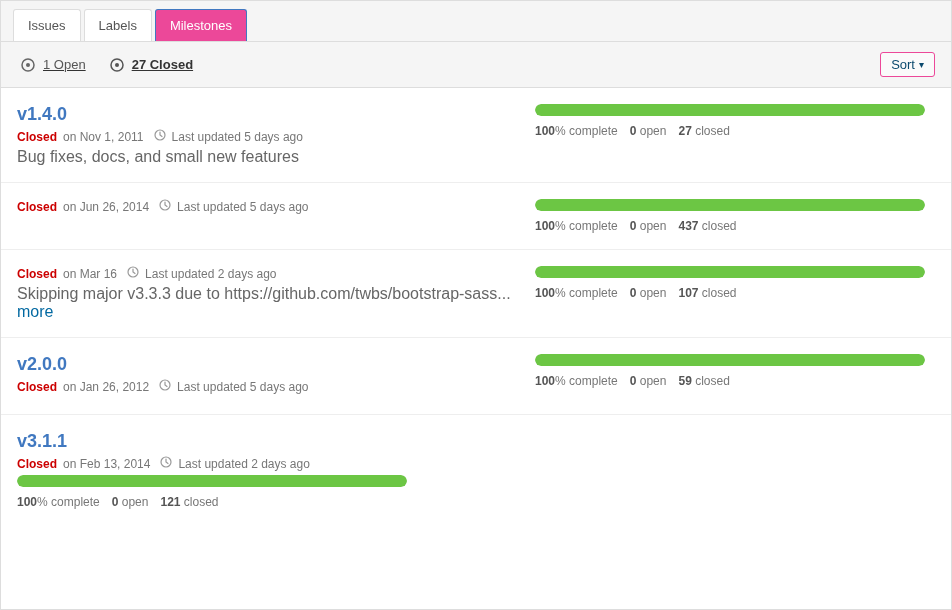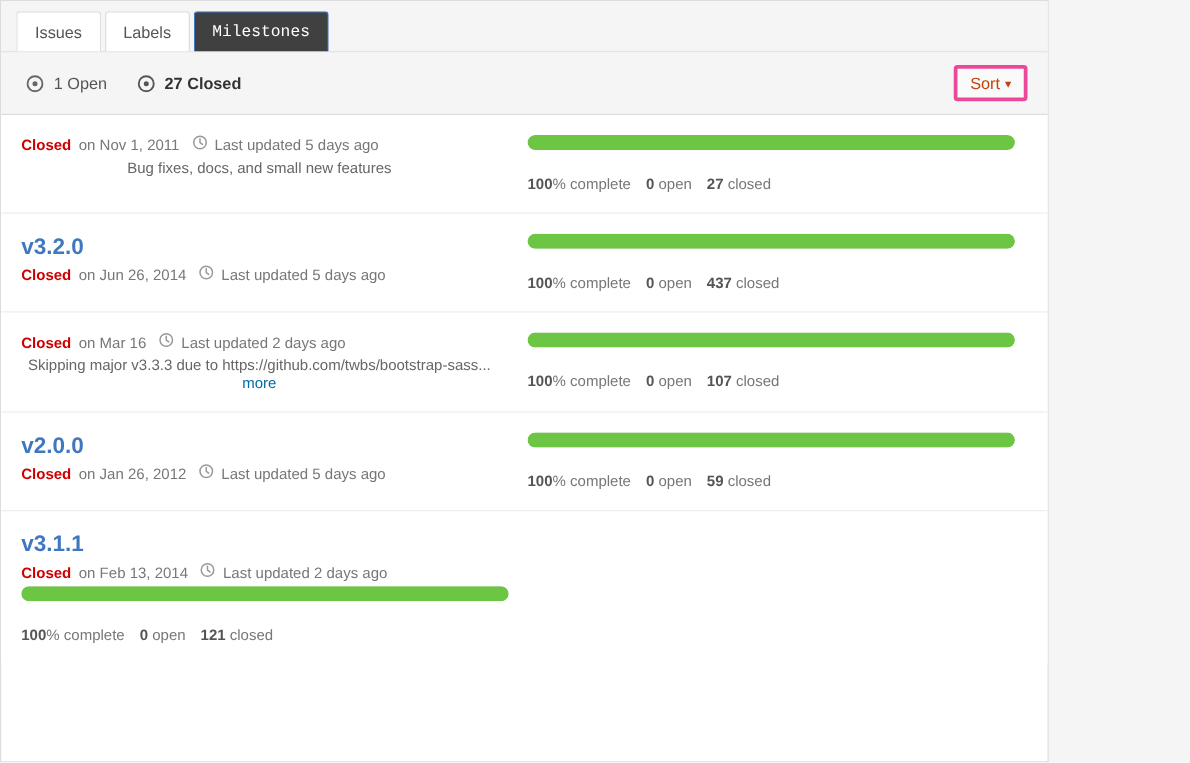--- a/index.html
+++ b/index.html
@@ -3,21 +3,21 @@
   <meta charset="utf-8">
   <style>
     * { box-sizing: border-box; margin: 0; padding: 0; }
     body {
       font-family: -apple-system, BlinkMacSystemFont, "Segoe UI", Helvetica, Arial, sans-serif;
       font-size: 14px;
       color: #333;
       background: #f5f5f5;
     }
     .page-wrapper {
-      width: 839px;
+      width: 952px;
       min-height: 610px;
       background: #fff;
       border: 1px solid #ddd;
     }
     
     .tabs-bar {
       display: flex;
       align-items: flex-end;
       padding: 8px 12px 0 12px;
       background: #f5f5f5;
@@ -29,38 +29,38 @@
       color: #555;
       border: 1px solid #ddd;
       border-bottom: none;
       background: #fff;
       margin-right: 3px;
       border-radius: 3px 3px 0 0;
       cursor: pointer;
       text-decoration: none;
     }
     .tab.active {
-      background: #404040;
+      background: #ec4899;
       color: #fff;
       border-color: #4078c0;
-      font-family: Liberation Mono, monospace;
     }
     
     .filter-bar {
       display: flex;
       align-items: center;
       justify-content: space-between;
       padding: 10px 16px;
       background: #f5f5f5;
       border-bottom: 1px solid #ddd;
     }
     .filter-left {
       display: flex;
       align-items: center;
       gap: 16px;
+      text-decoration: underline;
     }
     .filter-btn {
       display: flex;
       align-items: center;
       gap: 5px;
       font-size: 13px;
       color: #555;
       cursor: pointer;
       background: none;
       border: none;
@@ -68,24 +68,24 @@
     }
     .filter-btn.active {
       color: #333;
       font-weight: 600;
     }
     .sort-btn {
       display: flex;
       align-items: center;
       gap: 4px;
       font-size: 13px;
-      color: #c2410c;
+      color: #0c4a6e;
       cursor: pointer;
       background: none;
-      border: 3px solid #ec4899;
+      border: 1px solid #ec4899;
       border-radius: 3px;
       padding: 4px 10px;
       background: #fafafa;
     }
     
     .milestones-list {
       background: #fff;
     }
     .milestone-item {
       display: flex;
@@ -115,35 +115,34 @@
       margin-bottom: 4px;
       display: flex;
       align-items: center;
       gap: 6px;
     }
     .milestone-meta .status-closed {
       color: #c00;
       font-weight: 600;
     }
     .milestone-desc {
-      font-size: 12px;
+      font-size: 16px;
       color: #666;
       margin-top: 2px;
-      text-align: center;
     }
     .milestone-desc a {
       color: #0369a1;
       text-decoration: none;
     }
     .milestone-right {
       min-width: 400px;
       display: flex;
       flex-direction: column;
       align-items: flex-start;
-      gap: 20px;
+      gap: 8px;
     }
     .progress-bar-wrap {
       width: 390px;
       height: 12px;
       background: #eee;
       border-radius: 6px;
       overflow: hidden;
     }
     .progress-bar-fill {
       height: 100%;
@@ -194,20 +193,21 @@
     <button class="sort-btn">
       <span>Sort</span>
       <span style="font-size:10px;">▾</span>
     </button>
   </div>
 
   <div class="milestones-list">
 
     <div class="milestone-item">
       <div class="milestone-left">
+        <a class="milestone-title">v1.4.0</a>
         <div class="milestone-meta">
           <span class="status-closed">Closed</span>
           <span>on Nov 1, 2011</span>
           <span style="margin-left:4px;">
             <svg width="12" height="12" viewBox="0 0 12 12" fill="none">
                 <circle cx="6" cy="6" r="5" stroke="#999" stroke-width="1.2"></circle>
                 <path d="M6 3v3l2 1.5" stroke="#999" stroke-width="1.2" stroke-linecap="round"></path>
               </svg>
           </span>
           <span>Last updated 5 days ago</span>
@@ -221,21 +221,20 @@
         <div class="progress-stats">
           <span><span class="pct">100</span><span class="label">% complete</span></span>
           <span><span class="pct">0</span><span class="label"> open</span></span>
           <span><span class="pct">27</span><span class="label"> closed</span></span>
         </div>
       </div>
     </div>
 
     <div class="milestone-item">
       <div class="milestone-left">
-        <a class="milestone-title">v3.2.0</a>
         <div class="milestone-meta">
           <span class="status-closed">Closed</span>
           <span>on Jun 26, 2014</span>
           <span style="margin-left:4px;">
             <svg width="12" height="12" viewBox="0 0 12 12" fill="none">
                 <circle cx="6" cy="6" r="5" stroke="#999" stroke-width="1.2"></circle>
                 <path d="M6 3v3l2 1.5" stroke="#999" stroke-width="1.2" stroke-linecap="round"></path>
               </svg>
           </span>
           <span>Last updated 5 days ago</span>

